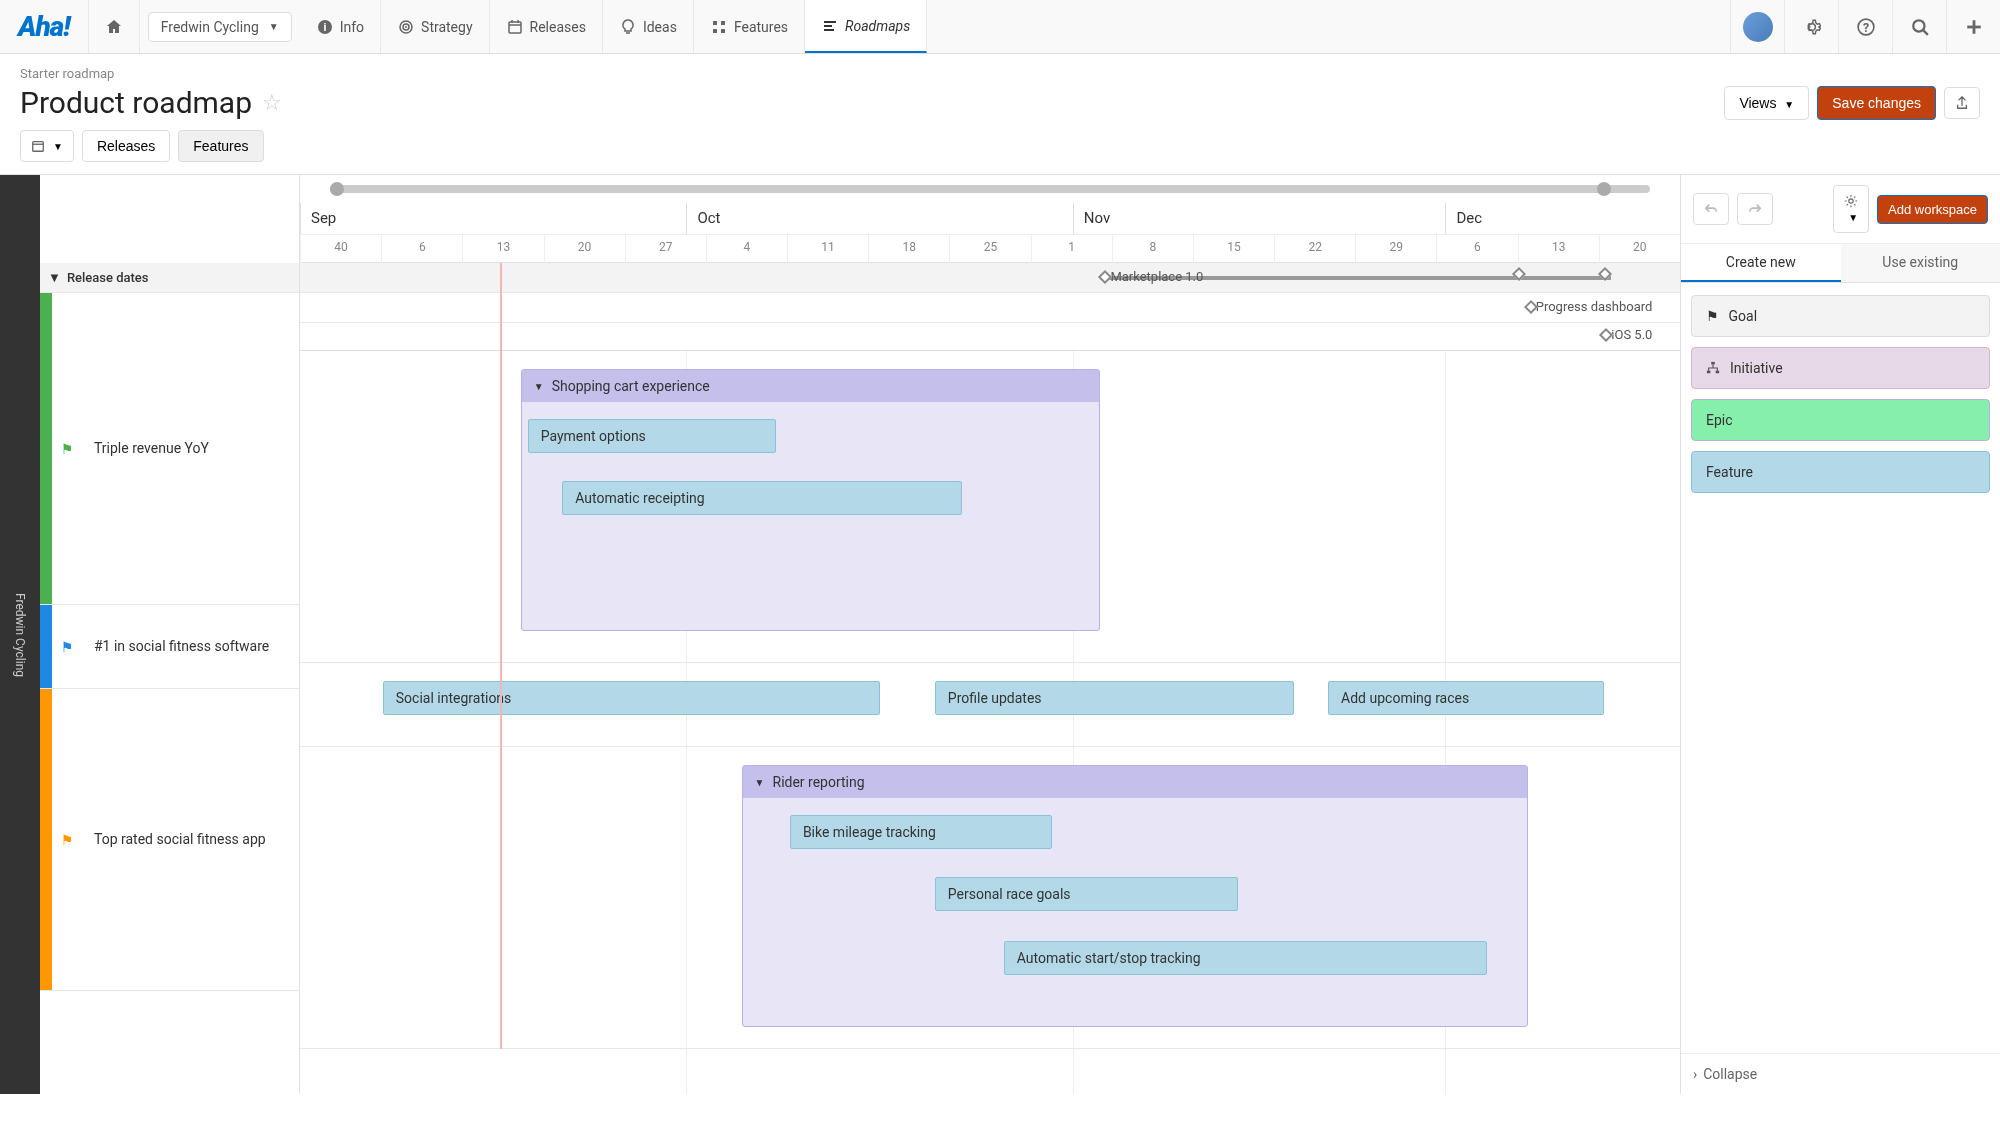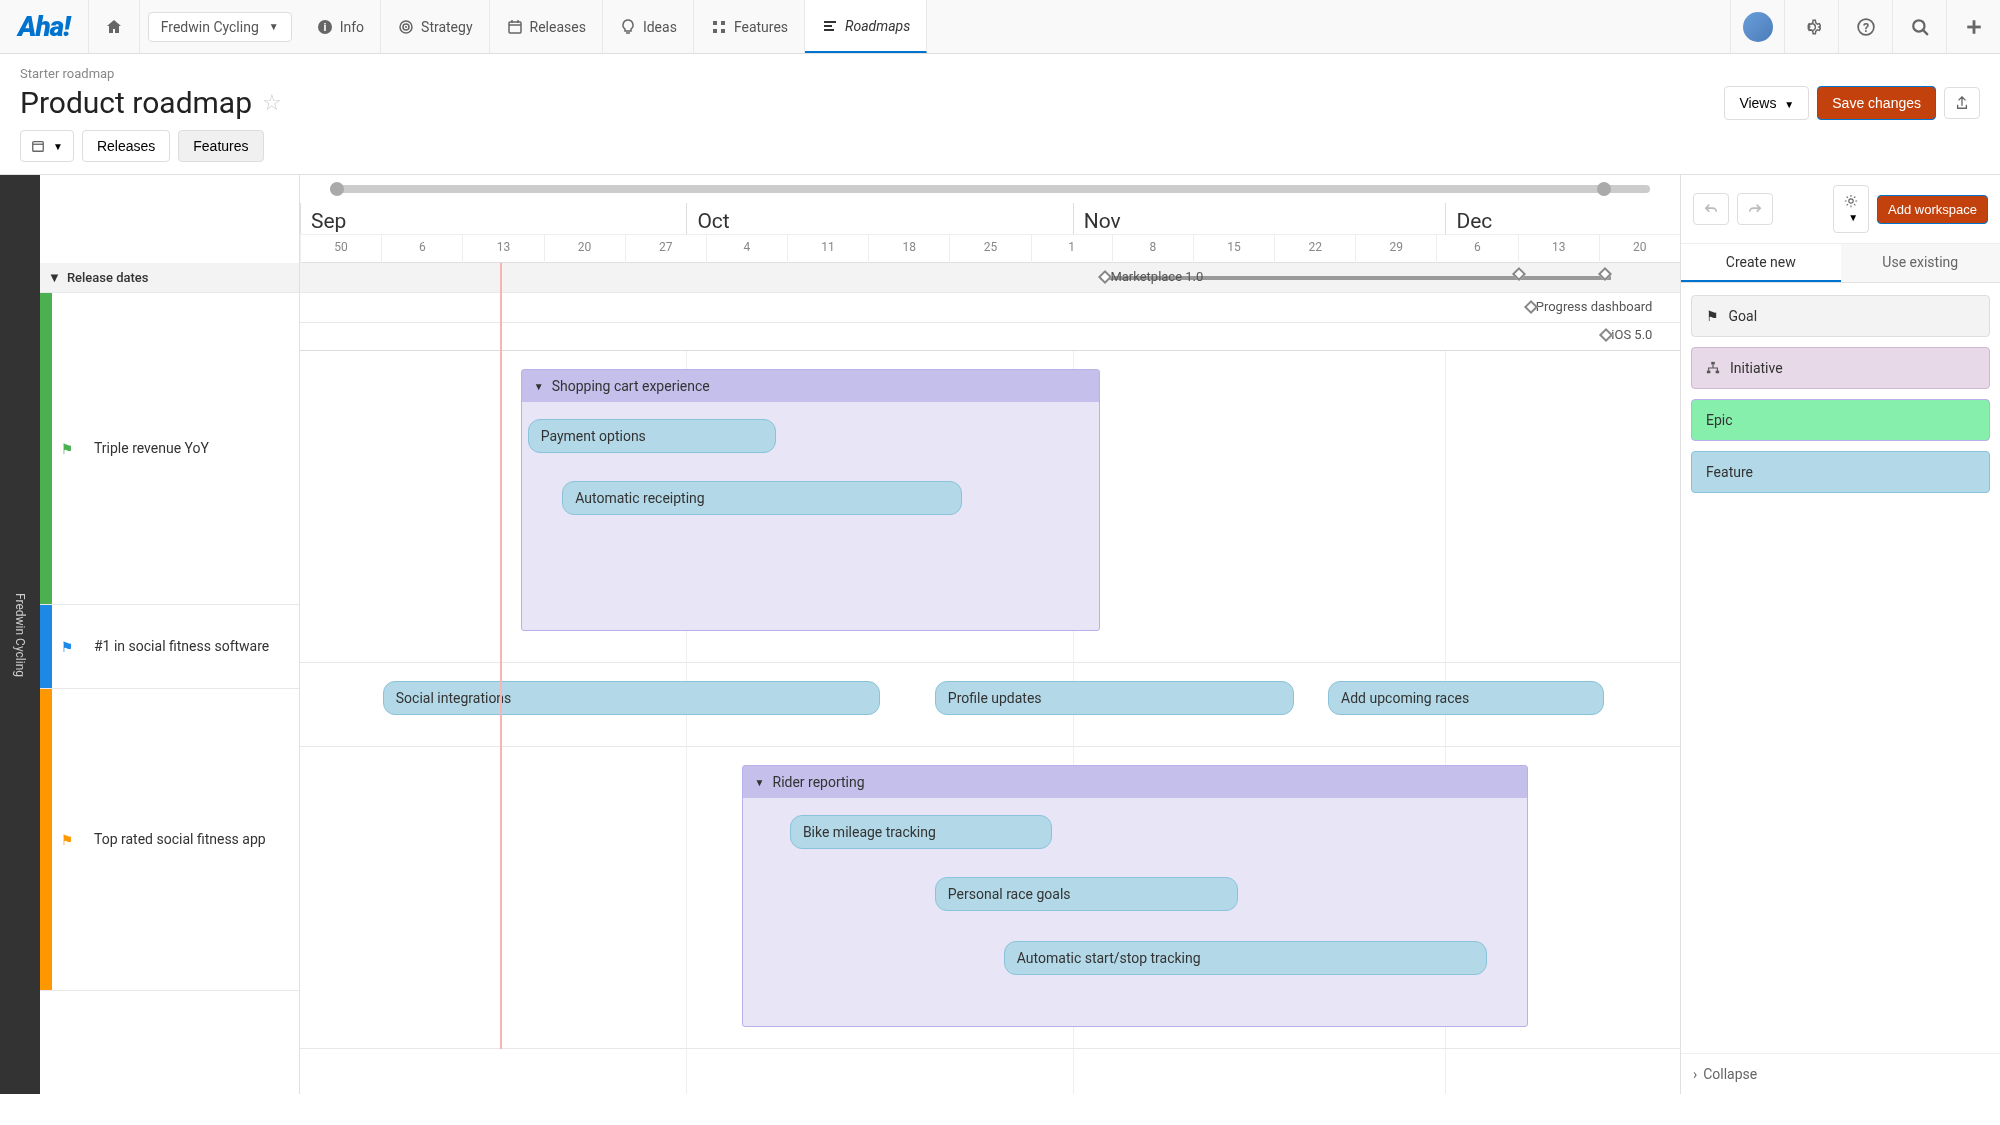--- a/index.html
+++ b/index.html
@@ -59,38 +59,38 @@
 .flag-green { color: #4caf50; }
 .flag-blue { color: #1e88e5; }
 .flag-orange { color: #ff9800; }
 
 
 .timeline-top { height: 88px; border-bottom: 1px solid #e0e0e0; }
 .scrubber { height: 28px; display: flex; align-items: center; padding: 0 30px; }
 .scrubber-track { flex: 1; height: 8px; background: #ccc; border-radius: 4px; position: relative; }
 .scrubber-handle { position: absolute; width: 14px; height: 14px; background: #aaa; border-radius: 50%; top: -3px; }
 .months { height: 32px; display: flex; border-bottom: 1px solid #eee; }
-.month { border-left: 1px solid #ddd; padding: 6px 10px; font-size: 21px; color: #333; }
+.month { border-left: 1px solid #ddd; padding: 6px 10px; font-size: 15px; color: #333; }
 .weeks { height: 28px; display: flex; }
 .week { flex: 1; text-align: center; font-size: 12px; color: #888; border-left: 1px solid #eee; padding-top: 5px; }
 
 .timeline-body { position: relative; }
 .grid-col { position: absolute; top: 0; bottom: 0; border-left: 1px solid #eee; }
 .release-lane { height: 30px; background: #f3f3f3; border-bottom: 1px solid #e8e8e8; position: relative; }
 .release-milestone { position: absolute; display: flex; align-items: center; font-size: 13px; color: #555; }
 .diamond { width: 10px; height: 10px; border: 2px solid #888; transform: rotate(45deg); background: #fff; }
 .release-bar { position: absolute; height: 4px; background: #999; top: 13px; }
 
 .lane { border-bottom: 1px solid #e8e8e8; position: relative; }
 .lane-1 { height: 312px; }
 .lane-2 { height: 84px; }
 .lane-3 { height: 302px; }
 .epic { position: absolute; background: #e8e5f7; border: 1px solid #b8b0e8; border-radius: 3px; }
 .epic-header { background: #c5bfec; padding: 8px 12px; font-size: 14px; color: #333; display: flex; align-items: center; gap: 8px; }
-.feature { position: absolute; background: #b3d9e8; border: 1px solid #8ac3d9; border-radius: 12px; padding: 8px 12px; font-size: 14px; color: #333; }
+.feature { position: absolute; background: #b3d9e8; border: 1px solid #8ac3d9; border-radius: 2px; padding: 8px 12px; font-size: 14px; color: #333; }
 .today-line { position: absolute; top: 0; bottom: 0; width: 2px; background: #f5b5b5; z-index: 5; }
 
 
 .right-top { display: flex; gap: 8px; padding: 10px 12px; align-items: center; border-bottom: 1px solid #eee; }
 .right-top .spacer { flex: 1; }
 .right-tabs { display: flex; border-bottom: 1px solid #e0e0e0; }
 .right-tab { flex: 1; text-align: center; padding: 10px; font-size: 14px; cursor: pointer; color: #666; }
 .right-tab.active { color: #333; background: #fff; border-bottom: 2px solid #0073cf; }
 .right-tab:not(.active) { background: #f7f7f7; }
 .palette { padding: 12px 10px; display: flex; flex-direction: column; gap: 10px; }
@@ -284,21 +284,21 @@
           <div class="scrubber-handle" style="left:96%"></div>
         </div>
       </div>
       <div class="months">
         <div class="month" style="width:28%">Sep</div>
         <div class="month" style="width:28%">Oct</div>
         <div class="month" style="width:27%">Nov</div>
         <div class="month" style="width:17%">Dec</div>
       </div>
       <div class="weeks">
-        <div class="week">50</div>
+        <div class="week">40</div>
         <div class="week">6</div>
         <div class="week">13</div>
         <div class="week">20</div>
         <div class="week">27</div>
         <div class="week">4</div>
         <div class="week">11</div>
         <div class="week">18</div>
         <div class="week">25</div>
         <div class="week">1</div>
         <div class="week">8</div>

